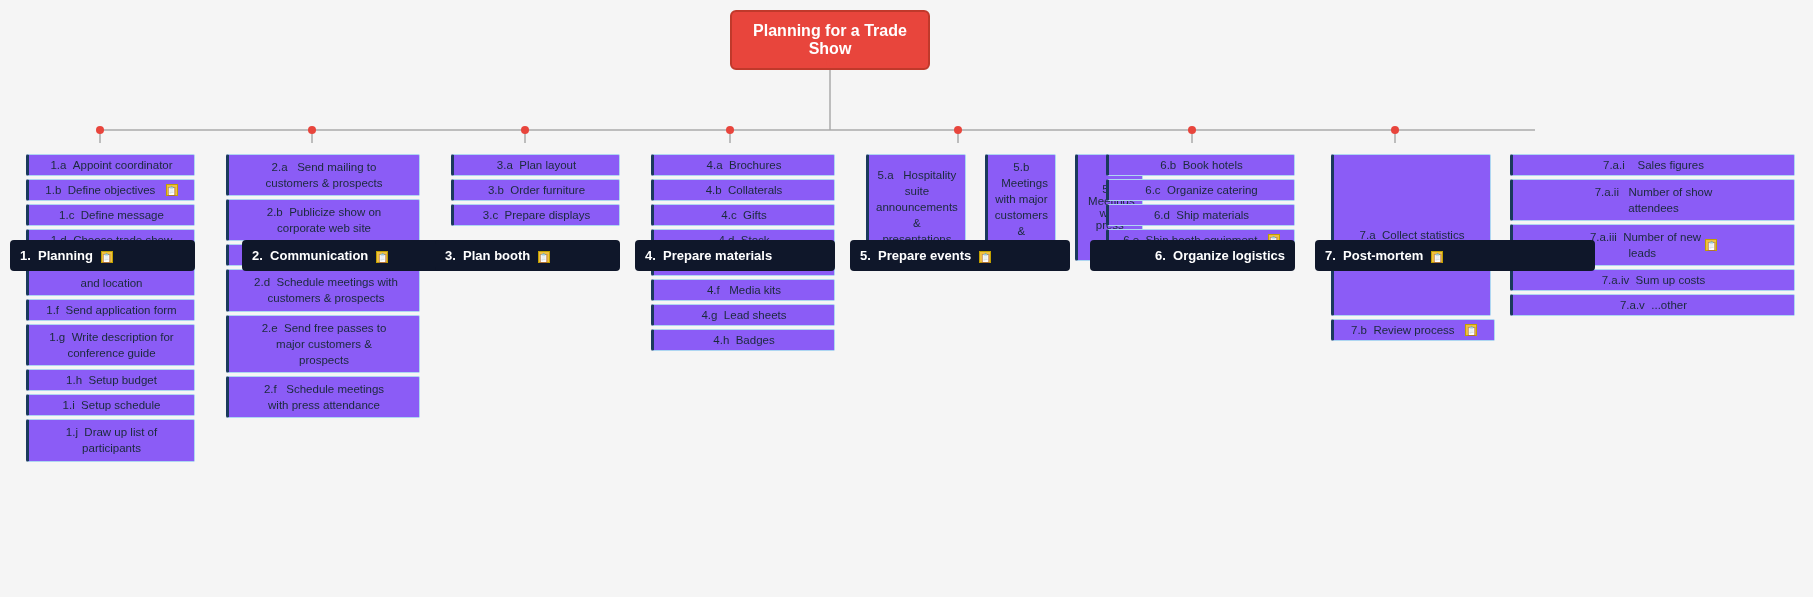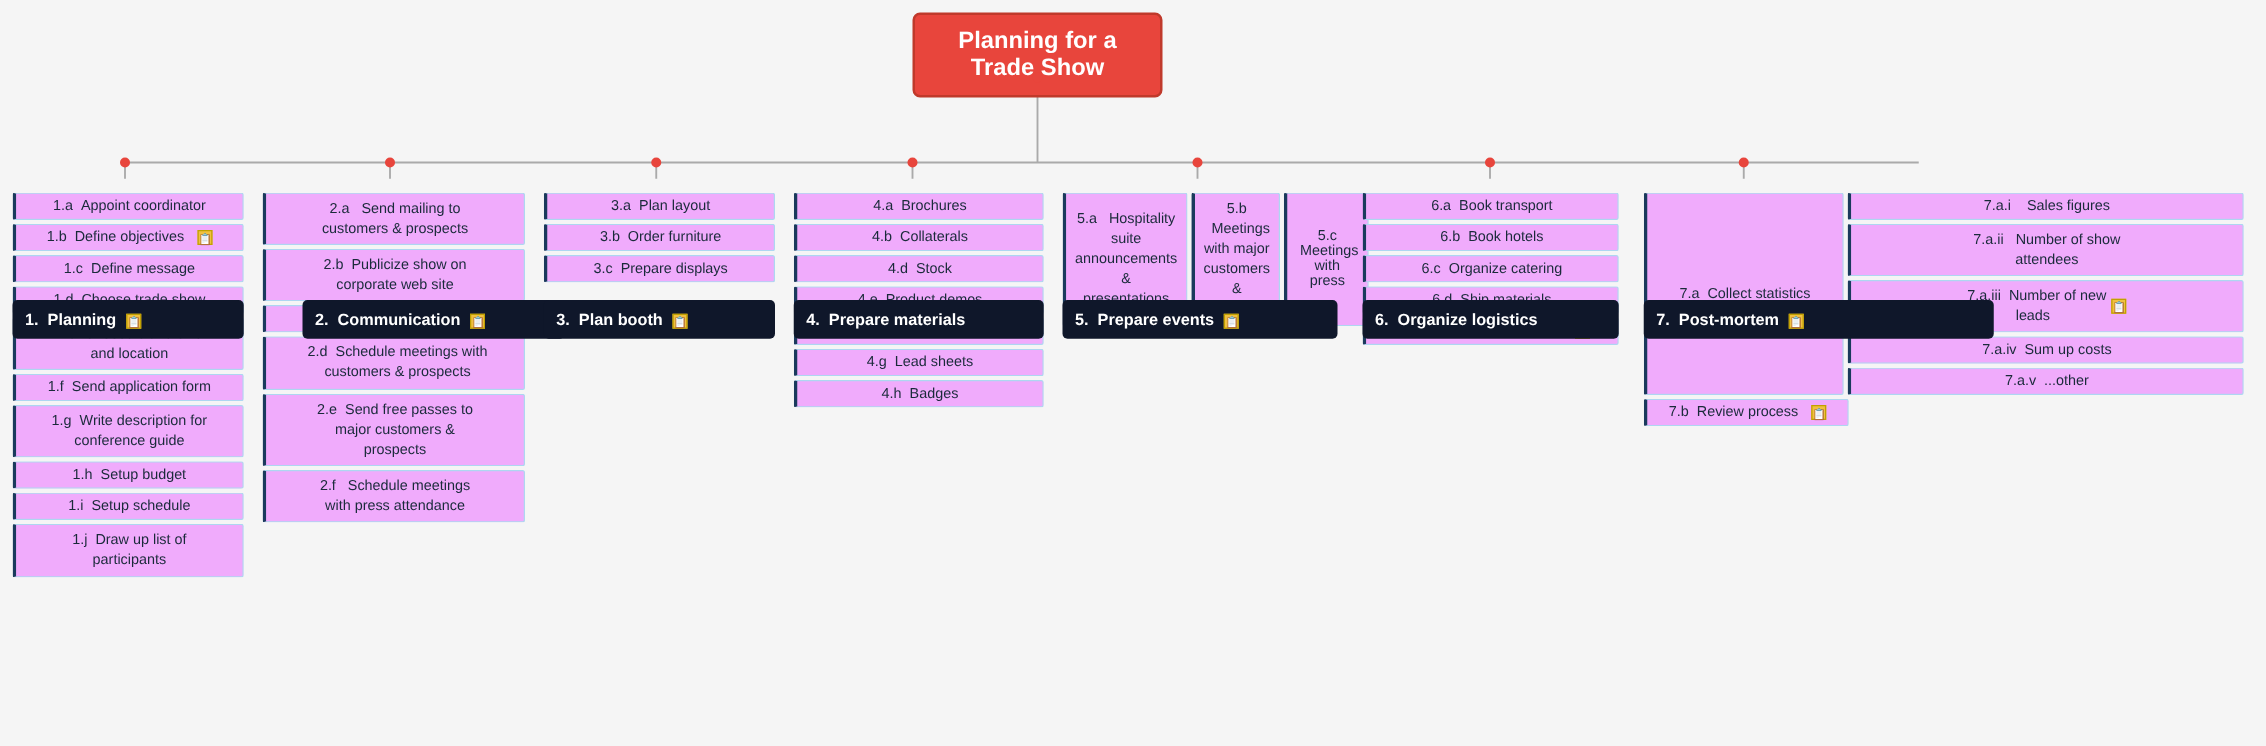--- a/index.html
+++ b/index.html
@@ -25,50 +25,51 @@
       left: 730px;
       top: 10px;
       width: 200px;
       background: #e8453c;
       border: 2px solid #c0392b;
       border-radius: 6px;
       padding: 10px 14px;
       text-align: center;
       color: white;
       font-weight: bold;
-      font-size: 19px;
+      font-size: 16px;
       z-index: 10;
     }
 
     
     .col-header {
       position: absolute;
       top: 120px;
       background: #0f172a;
       color: white;
       font-weight: bold;
       font-size: 13px;
       padding: 8px 10px;
       border-radius: 4px;
       white-space: nowrap;
     }
 
     .item-box {
-      background: #f0abfc;
+      background: #8b5cf6;
       border: 1px solid #aed6f1;
       border-left: 3px solid #1a3a5c;
       padding: 4px 7px;
       border-radius: 2px;
       color: #1a2a3a;
       font-size: 11.5px;
       text-align: center;
       min-height: 22px;
       display: flex;
       align-items: center;
       justify-content: center;
+      margin-left: 16px;
     }
 
     
     .connector-svg {
       position: absolute;
       top: 0;
       left: 0;
       width: 1813px;
       height: 597px;
       pointer-events: none;
@@ -169,20 +170,21 @@
     </div>
   </div>
 
   <div style="position:absolute; left:635px; top:120px; width:200px;">
     <div class="col-header" style="position:relative; width:100%;">
       <span>4. &nbsp;Prepare materials</span>
     </div>
     <div style="display:flex; flex-direction:column; gap:3px; margin-top:3px;">
       <div class="item-box">4.a &nbsp;Brochures</div>
       <div class="item-box">4.b &nbsp;Collaterals</div>
+      <div class="item-box">4.c &nbsp;Gifts</div>
       <div class="item-box">4.d &nbsp;Stock</div>
       <div class="item-box">4.e &nbsp;Product demos</div>
       <div class="item-box">4.f &nbsp;&nbsp;Media kits</div>
       <div class="item-box">4.g &nbsp;Lead sheets</div>
       <div class="item-box">4.h &nbsp;Badges</div>
     </div>
   </div>
 
   <div style="position:absolute; left:850px; top:120px; width:220px;">
     <div class="col-header" style="position:relative; width:100%;">
@@ -190,25 +192,24 @@
       <span class="note-icon">📋</span>
     </div>
     <div style="display:flex; gap:3px; margin-top:3px;">
       <div class="item-box" style="line-height:1.4;">5.a &nbsp;&nbsp;Hospitality suite<br>announcements &amp;<br>presentations</div>
       <div class="item-box" style="line-height:1.4;">5.b &nbsp;&nbsp;Meetings with major<br>customers &amp; prospects</div>
       <div class="item-box">5.c &nbsp;Meetings with press</div>
     </div>
   </div>
 
   <div style="position:absolute; left:1090px; top:120px; width:205px;">
-    <div class="col-header" style="position:relative; width:100%;">
+    <div class="col-header" style="position:relative; width:100%;text-align:right;">
       <span>6. &nbsp;Organize logistics</span>
     </div>
     <div style="display:flex; flex-direction:column; gap:3px; margin-top:3px;">
-      <div class="item-box">6.a &nbsp;Book transport</div>
       <div class="item-box">6.b &nbsp;Book hotels</div>
       <div class="item-box">6.c &nbsp;Organize catering</div>
       <div class="item-box">6.d &nbsp;Ship materials</div>
       <div class="item-box">6.e &nbsp;Ship booth equipment &nbsp;<span class="note-icon">📋</span></div>
     </div>
   </div>
 
   <div style="position:absolute; left:1315px; top:120px; width:480px;">
     <div class="col-header" style="position:relative; width:280px;">
       <span>7. &nbsp;Post-mortem</span>

